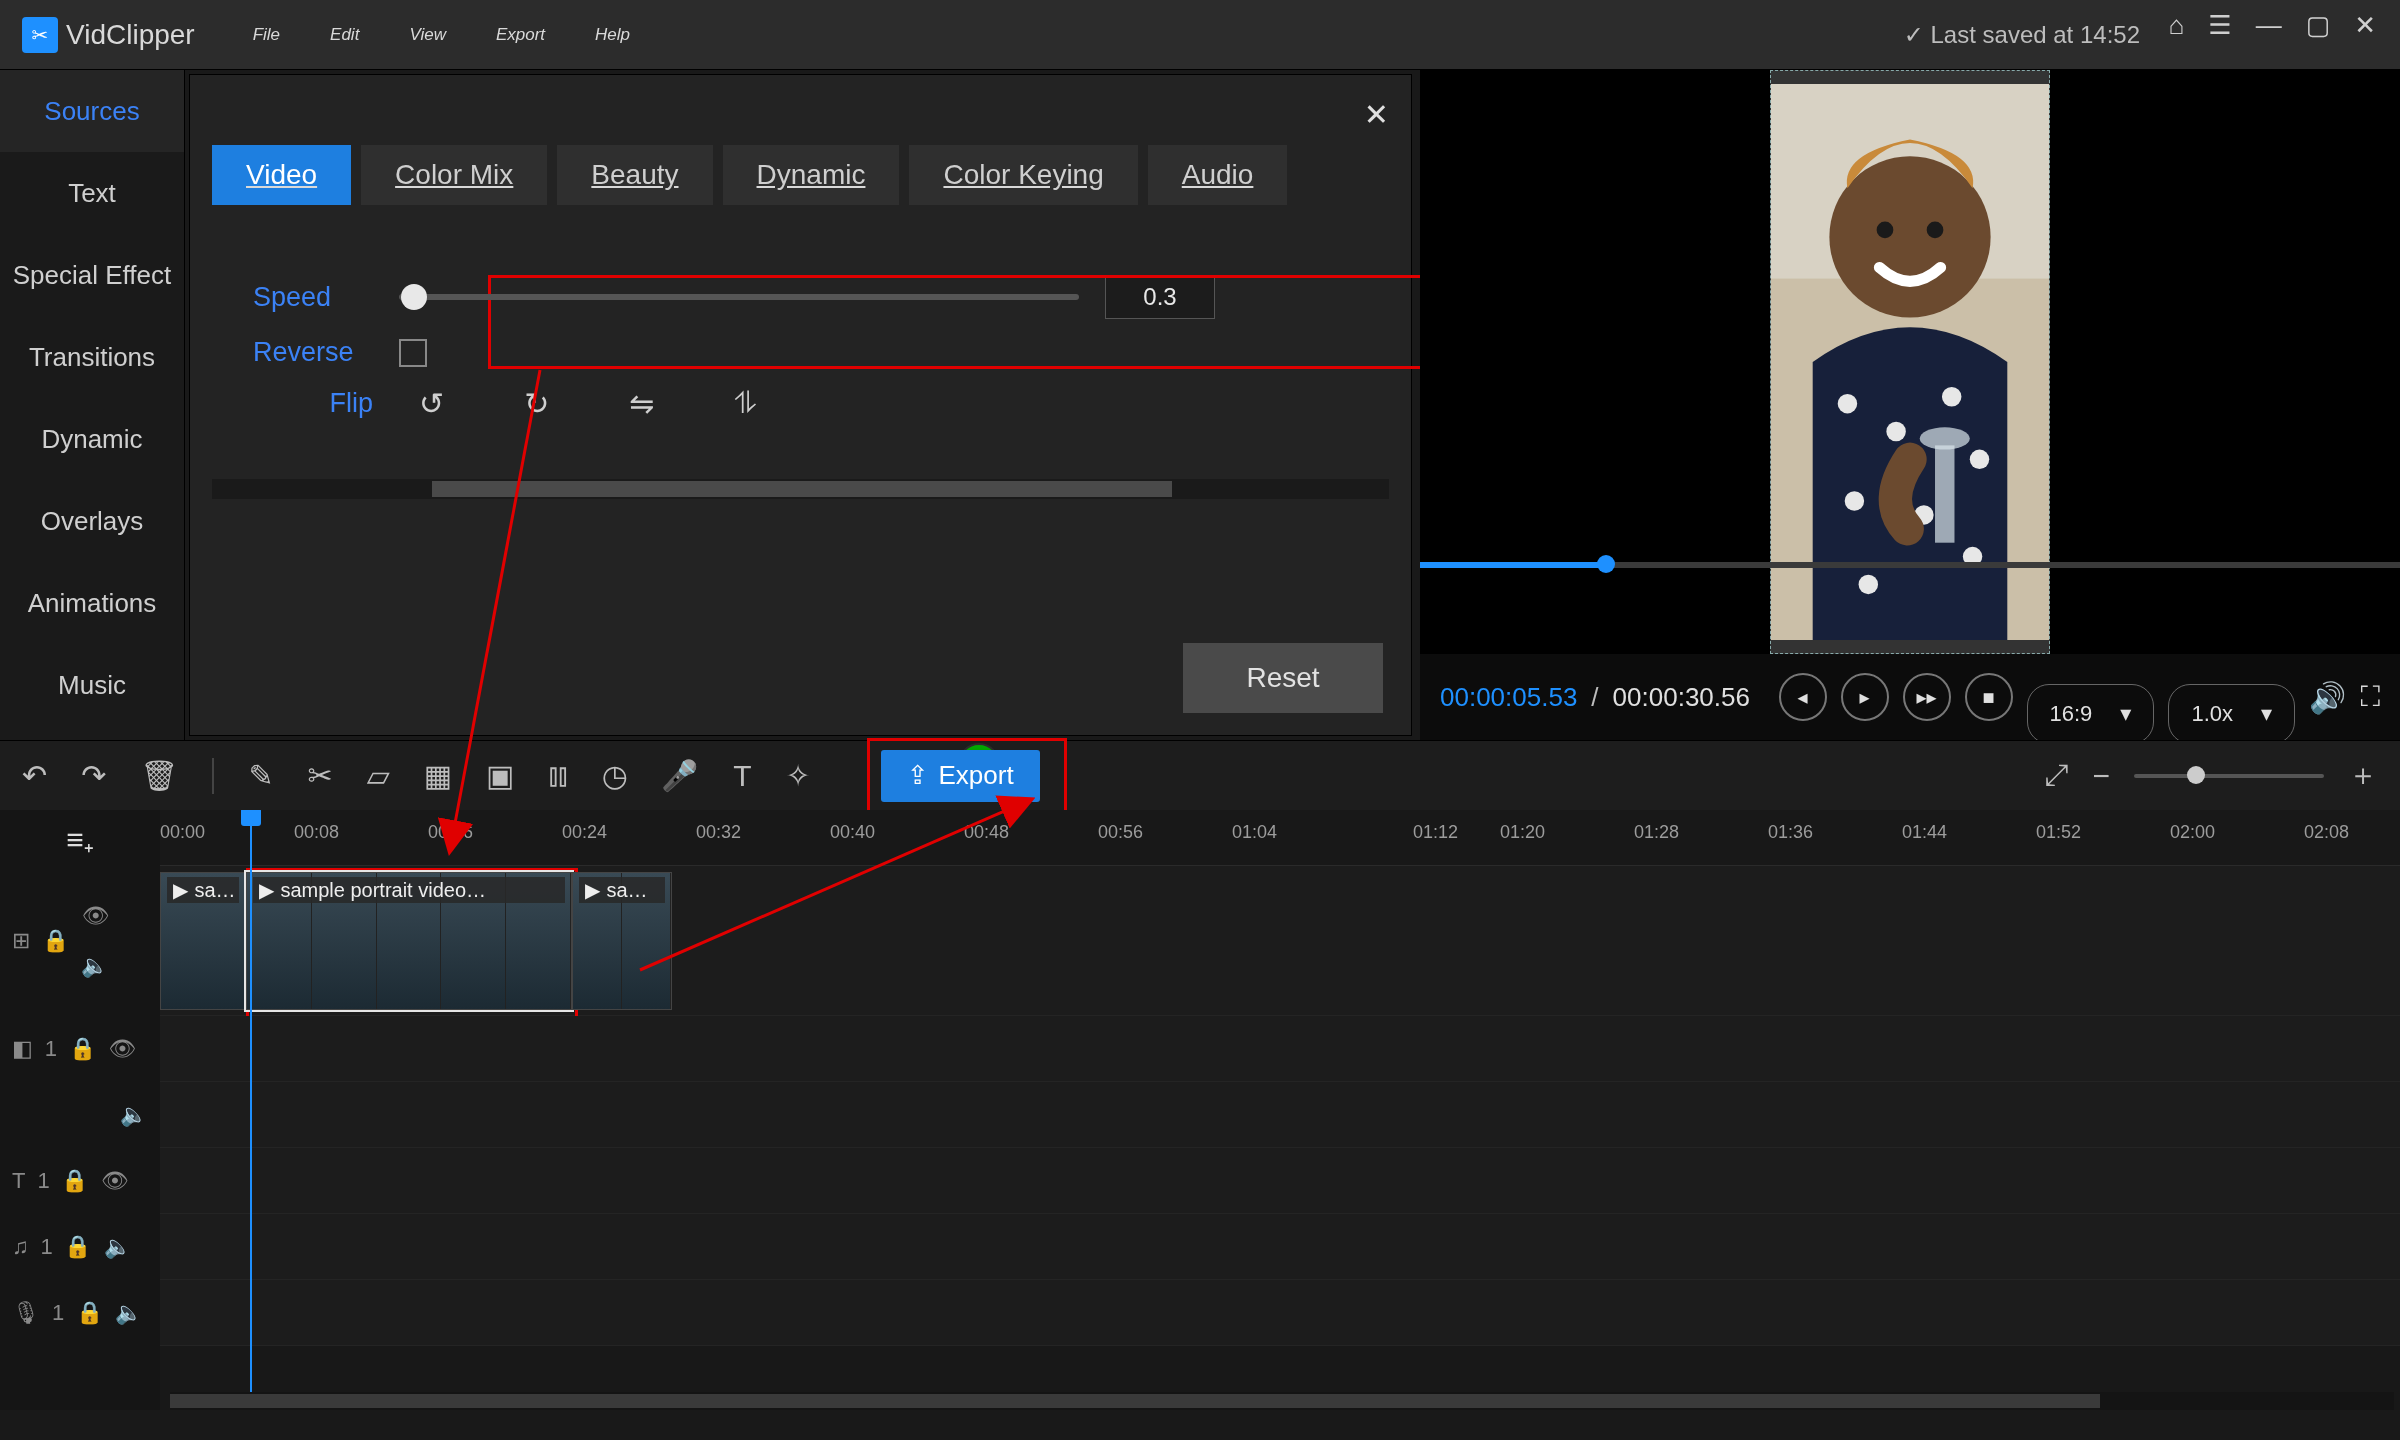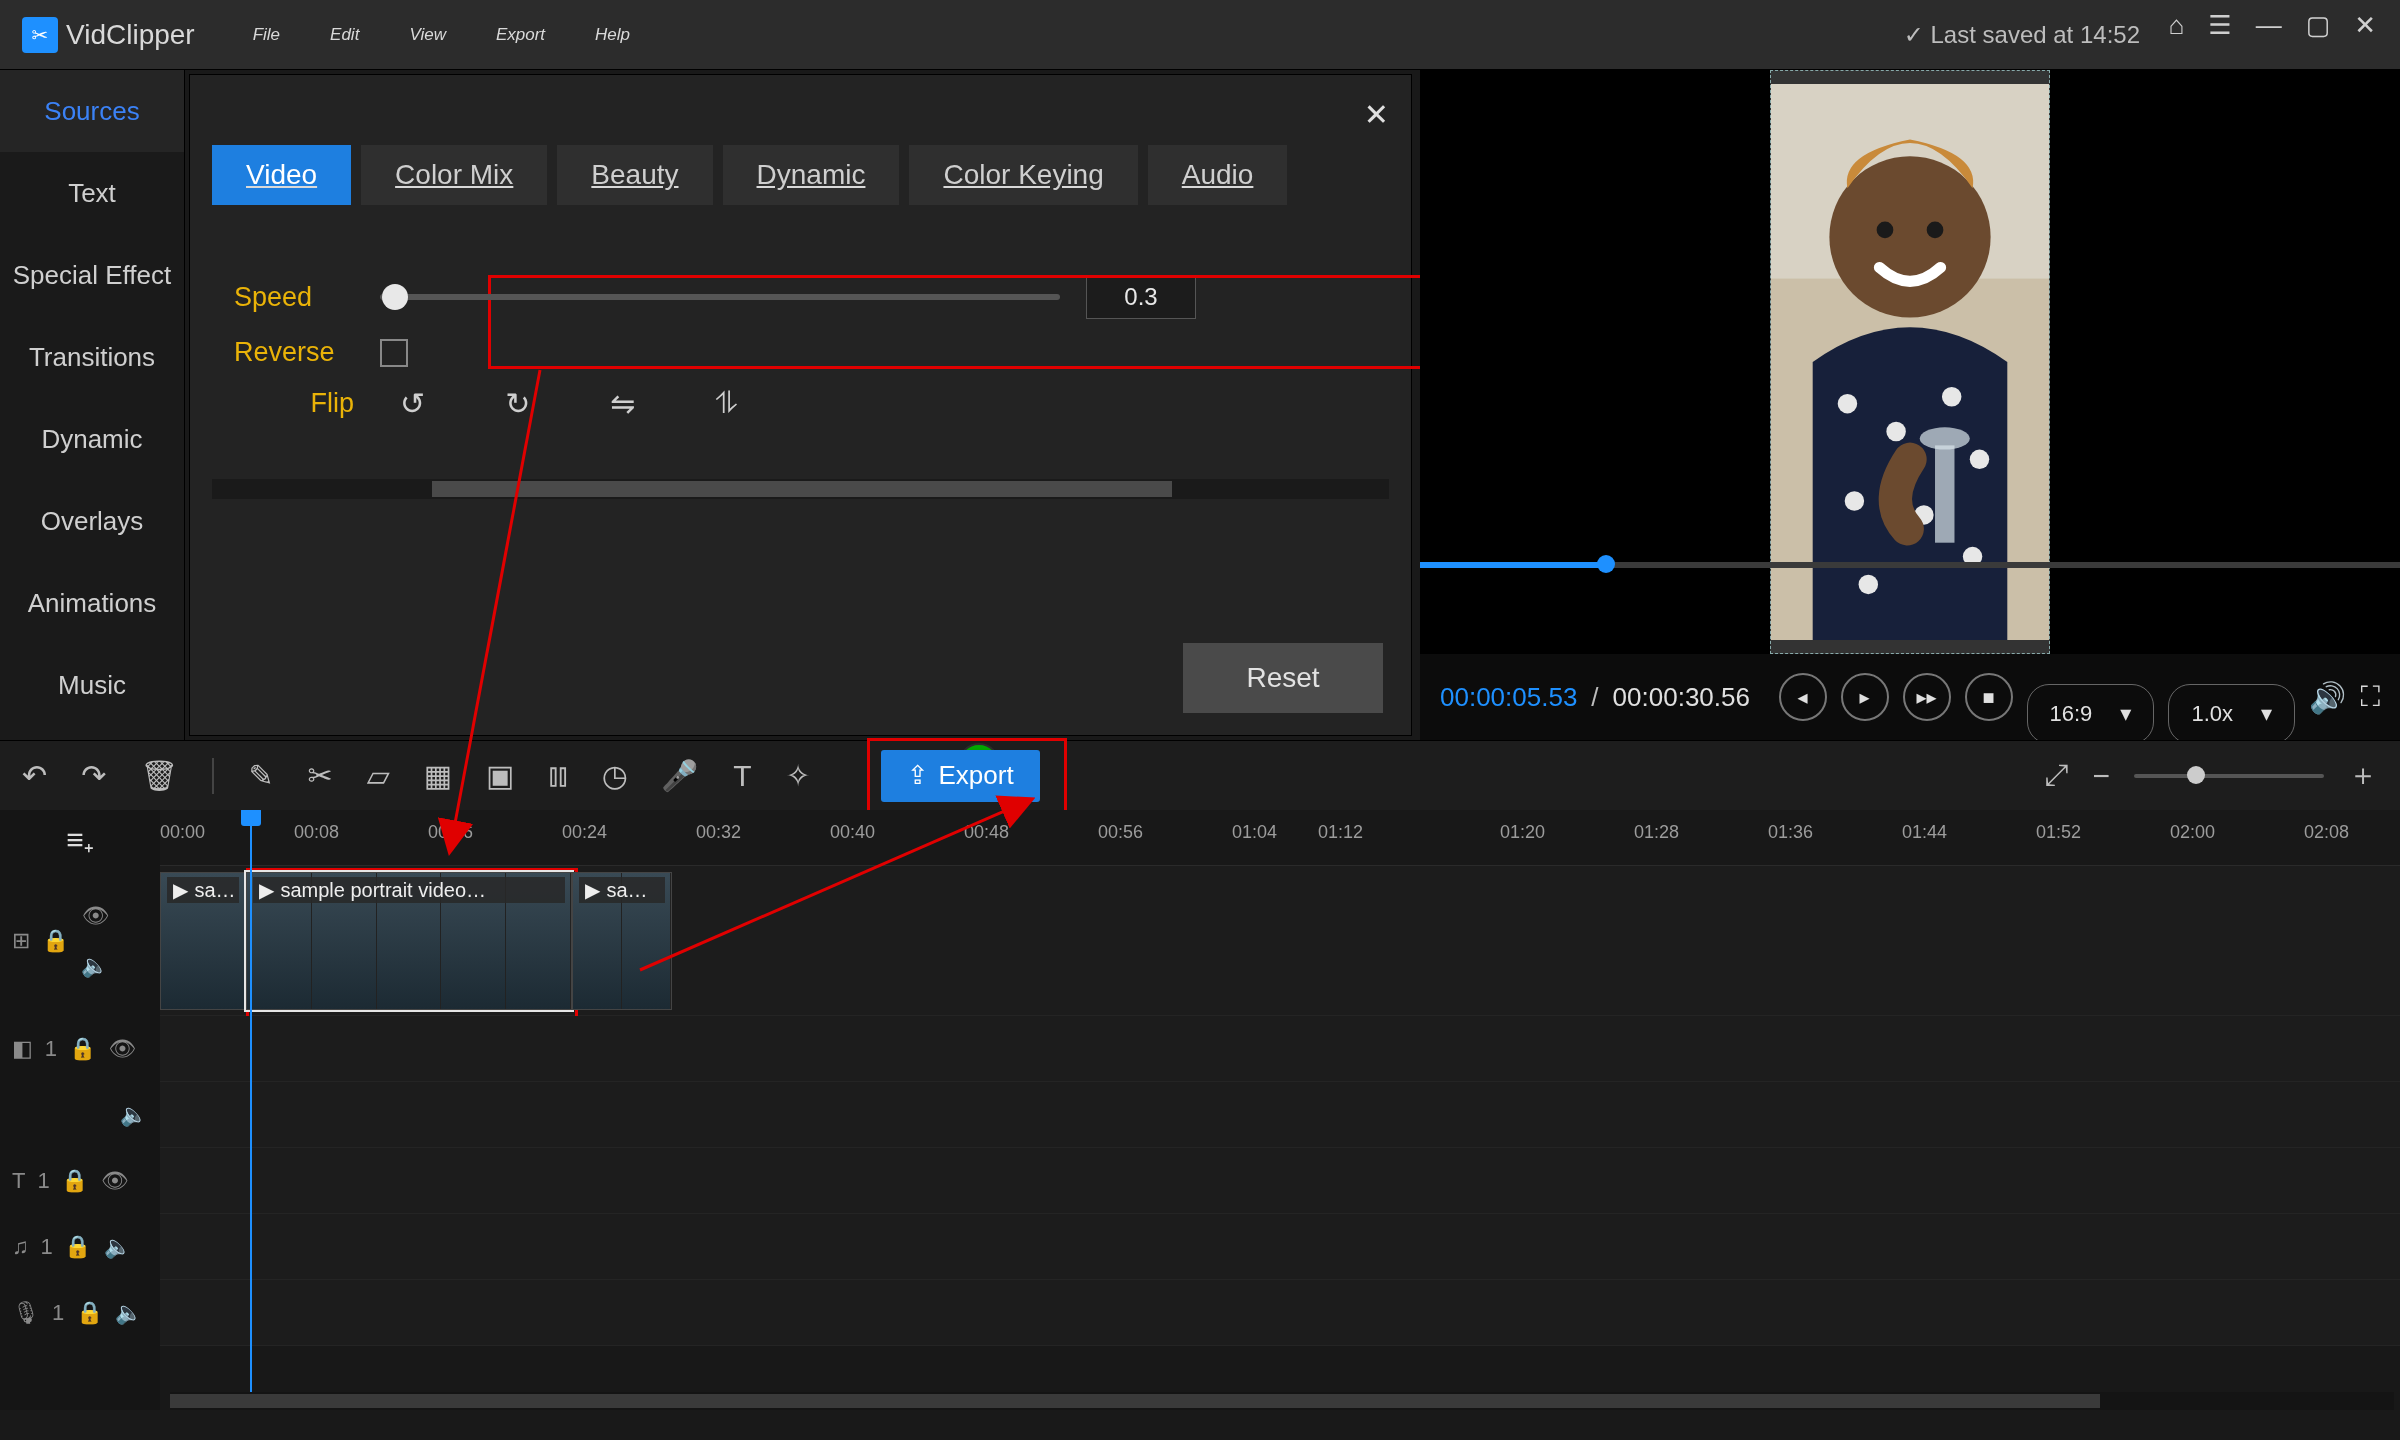--- a/index.html
+++ b/index.html
@@ -33,21 +33,21 @@
   .side-item{height:82px;display:flex;align-items:center;justify-content:center;font-size:26px;color:#cfcfcf;cursor:pointer;}
   .side-item.active{color:#3b82f6;background:#252525;}
   
   .proppanel{flex:1;background:#232323;position:relative;border:1px solid #000;margin:4px 8px 4px 4px;}
   .proppanel .close{position:absolute;right:22px;top:22px;font-size:30px;color:#e0e0e0;cursor:pointer;}
   .tabs{display:flex;gap:10px;margin:70px 0 0 22px;text-decoration:underline;}
   .tab{padding:14px 34px;font-size:28px;color:#cfcfcf;background:#2f2f2f;cursor:pointer;}
   .tab.active{background:#1e7fe0;color:#fff;}
   .prop-body{padding:30px 44px;}
   .row{display:flex;align-items:center;gap:26px;margin:18px 0;}
-  .lbl{width:120px;font-size:27px;color:#eab308;}
+  .lbl{width:120px;font-size:27px;color:#3b82f6;margin-left:19px;}
   .slider-track{position:relative;width:680px;height:6px;background:#555;border-radius:3px;}
   .slider-thumb{position:absolute;top:-10px;left:2px;width:26px;height:26px;border-radius:50%;background:#e8e8e8;}
   .valuebox{width:110px;height:44px;border:1px solid #555;background:#1c1c1c;display:flex;align-items:center;justify-content:center;font-size:24px;color:#e8e8e8;}
   .checkbox{width:28px;height:28px;border:2px solid #888;}
   .flip-icons{display:flex;gap:80px;margin-left:20px;font-size:30px;color:#cfcfcf;}
   .flip-icons span{cursor:pointer;}
   .hscroll{height:20px;background:#1a1a1a;margin:10px 22px 0 22px;position:relative;}
   .hscroll .bar{position:absolute;left:220px;width:740px;top:2px;height:16px;background:#4a4a4a;}
   .resetbtn{position:absolute;right:28px;bottom:22px;width:200px;height:70px;background:#4a4a4a;color:#e2e2e2;font-size:28px;display:flex;align-items:center;justify-content:center;cursor:pointer;}
   .hl-box{position:absolute;border:3px solid var(--red);pointer-events:none;}
@@ -306,21 +306,21 @@
     <div class="ruler" id="ruler">
         <span class="tick" style="left: 0px;">00:00</span>
         <span class="tick" style="left: 134px;">00:08</span>
         <span class="tick" style="left: 268px;">00:16</span>
         <span class="tick" style="left: 402px;">00:24</span>
         <span class="tick" style="left: 536px;">00:32</span>
         <span class="tick" style="left: 670px;">00:40</span>
         <span class="tick" style="left: 804px;">00:48</span>
         <span class="tick" style="left: 938px;">00:56</span>
         <span class="tick" style="left: 1072px;">01:04</span>
-        <span class="tick" style="left: 1158px;">01:12</span>
+        <span class="tick" style="left: 1253px;">01:12</span>
         <span class="tick" style="left: 1340px;">01:20</span>
         <span class="tick" style="left: 1474px;">01:28</span>
         <span class="tick" style="left: 1608px;">01:36</span>
         <span class="tick" style="left: 1742px;">01:44</span>
         <span class="tick" style="left: 1876px;">01:52</span>
         <span class="tick" style="left: 2010px;">02:00</span>
         <span class="tick" style="left: 2144px;">02:08</span>
       </div>
     <div class="track" id="vtrack">
       <div class="hl-box" style="left:86px;top:2px;width:332px;height:172px;"></div>

